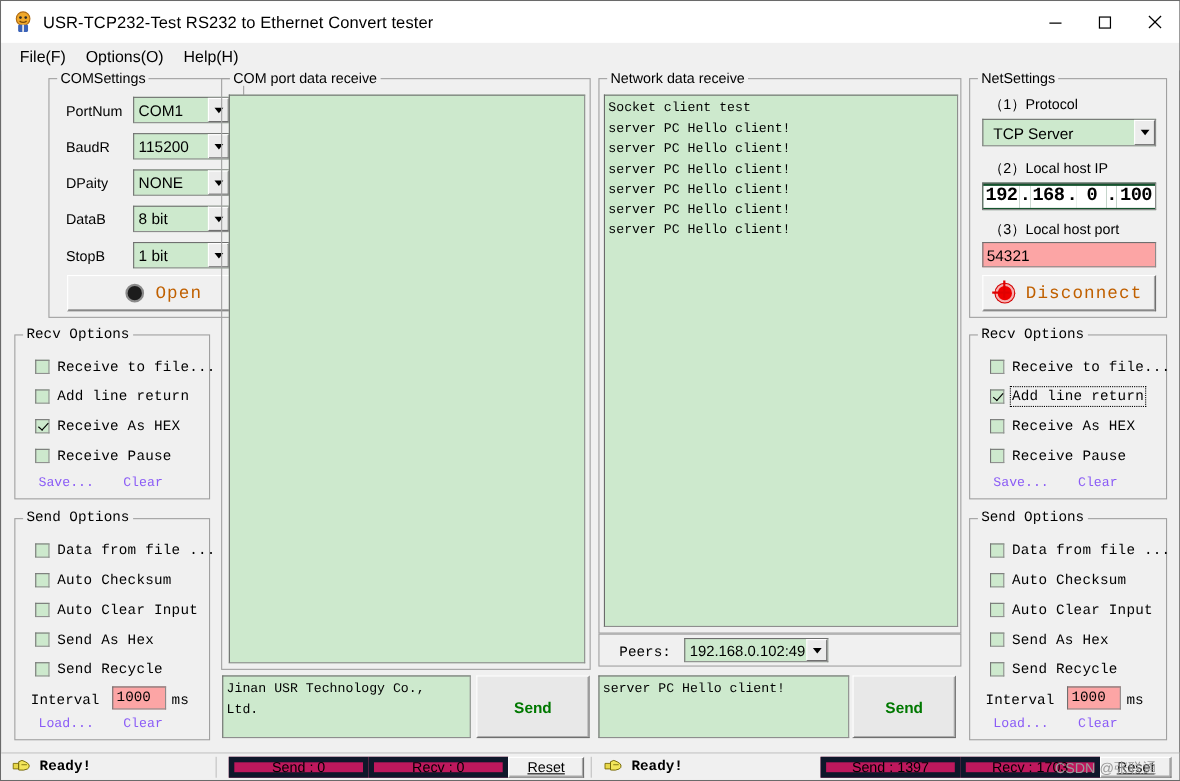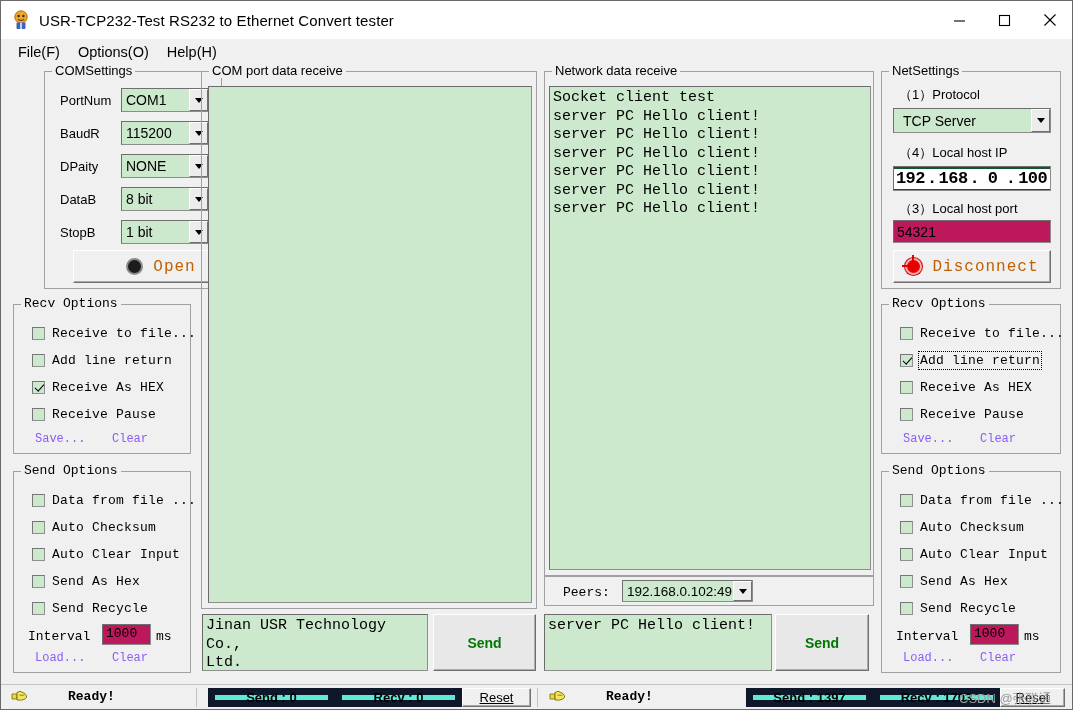--- a/index.html
+++ b/index.html
@@ -112,21 +112,21 @@
     flex: none;
   }
   .arrow i {
     display: block; width: 0; height: 0;
     border-left: 4px solid transparent;
     border-right: 4px solid transparent;
     border-top: 5px solid #000;
   }
   .txtbox {
     position: absolute;
-    background: #be185d;
+    background: #fca5a5;
     border: 1px solid #8c8c8c;
     border-top-color: #6f6f6f; border-left-color: #6f6f6f;
     box-sizing: border-box;
     font-size: 13px;
     padding: 1px 3px;
     overflow: hidden;
   }
 
   
   .bigbtn {
@@ -216,21 +216,21 @@
     position: absolute;
     background: #cde9cd;
     border: 1px solid #8e8e8e;
     border-top-color: #6b6b6b; border-left-color: #6b6b6b;
     box-sizing: border-box;
     overflow: hidden;
     padding: 2px 3px;
   }
   .pane .line {
     font-family: "Liberation Mono", monospace;
-    font-size: 15px;
+    font-size: 12px;
     line-height: 18.5px;
     white-space: pre;
   }
 
   .sendbtn {
     position: absolute;
     background: #e8e8e8;
     border: 1px solid #ffffff;
     border-right-color: #6f6f6f; border-bottom-color: #6f6f6f;
     box-shadow: inset -1px -1px 0 #adadad;
@@ -265,35 +265,33 @@
   
   .statusbar {
     position: absolute;
     bottom: 0; height: 25px;
     background: #f0f0f0;
     border-top: 1px solid #c4c4c4;
     box-sizing: border-box;
   }
   .sb-cell {
     position: absolute;
-    border: 7px solid #0f172a;
-    background: #5eead4;
+    border: 5px solid #0f172a;
+    background: #be185d;
     box-sizing: border-box;
     display: flex; align-items: center; justify-content: center;
     font-size: 13px;
     height: 19px;
-    font-weight: bold;
   }
   .sb-ready {
     position: absolute;
     display: flex; align-items: flex-start;
     font-family: "Liberation Mono", monospace;
     font-size: 13px;
     font-weight: bold;
-    gap: 32px;
   }
   .hand-icon { width: 18px; height: 15px; margin-right: 7px; flex: none; }
   .resetbtn {
     position: absolute;
     background: #f0f0f0;
     border: 1px solid #ffffff;
     border-right-color: #707070; border-bottom-color: #707070;
     box-shadow: inset -1px -1px 0 #a8a8a8;
     box-sizing: border-box;
     display: flex; align-items: center; justify-content: center;
@@ -393,21 +391,21 @@
     </div>
 
     <div class="lbl" style="left:15px; top:153px;">StopB</div>
     <div class="combo" style="left:76px; top:148px; width:88px; height:24px;">
       <div class="cval">1 bit</div>
       <div class="arrow">
           <i></i>
         </div>
     </div>
 
-    <div class="bigbtn" style="left:28px; top:178px; width:176px; height:33px;">
+    <div class="bigbtn" style="left:16px; top:178px; width:176px; height:33px;">
       <span class="led"></span>
       <span class="btxt">Open</span>
     </div>
   </div>
 
   <div class="group" style="left:12px; top:303px; width:178px; height:150px;">
     <div class="legend legend-mono">Recv Options</div>
 
     <div class="chk" style="left:18px; top:21px;">
       <span class="box"></span>
@@ -509,21 +507,21 @@
     <div class="legend">NetSettings</div>
 
     <div class="lbl" style="left:17px; top:14px;">（1）Protocol</div>
     <div class="combo" style="left:11px; top:36px; width:158px; height:25px;">
       <div class="cval" style="font-size:14px; padding-left:9px;">TCP Server</div>
       <div class="arrow">
           <i></i>
         </div>
     </div>
 
-    <div class="lbl" style="left:17px; top:72px;">（4）Local host IP</div>
+    <div class="lbl" style="left:17px; top:72px;">（2）Local host IP</div>
     <div class="ipctl" style="left:11px; top:94px; width:158px; height:25px;">
       <span class="seg" style="width:38px;">192</span>
       <span class="dot">.</span>
       <span class="seg" style="width:38px;">168</span>
       <span class="dot">.</span>
       <span class="seg" style="width:30px;">0</span>
       <span class="dot">.</span>
       <span class="seg" style="width:40px;">100</span>
     </div>
 

